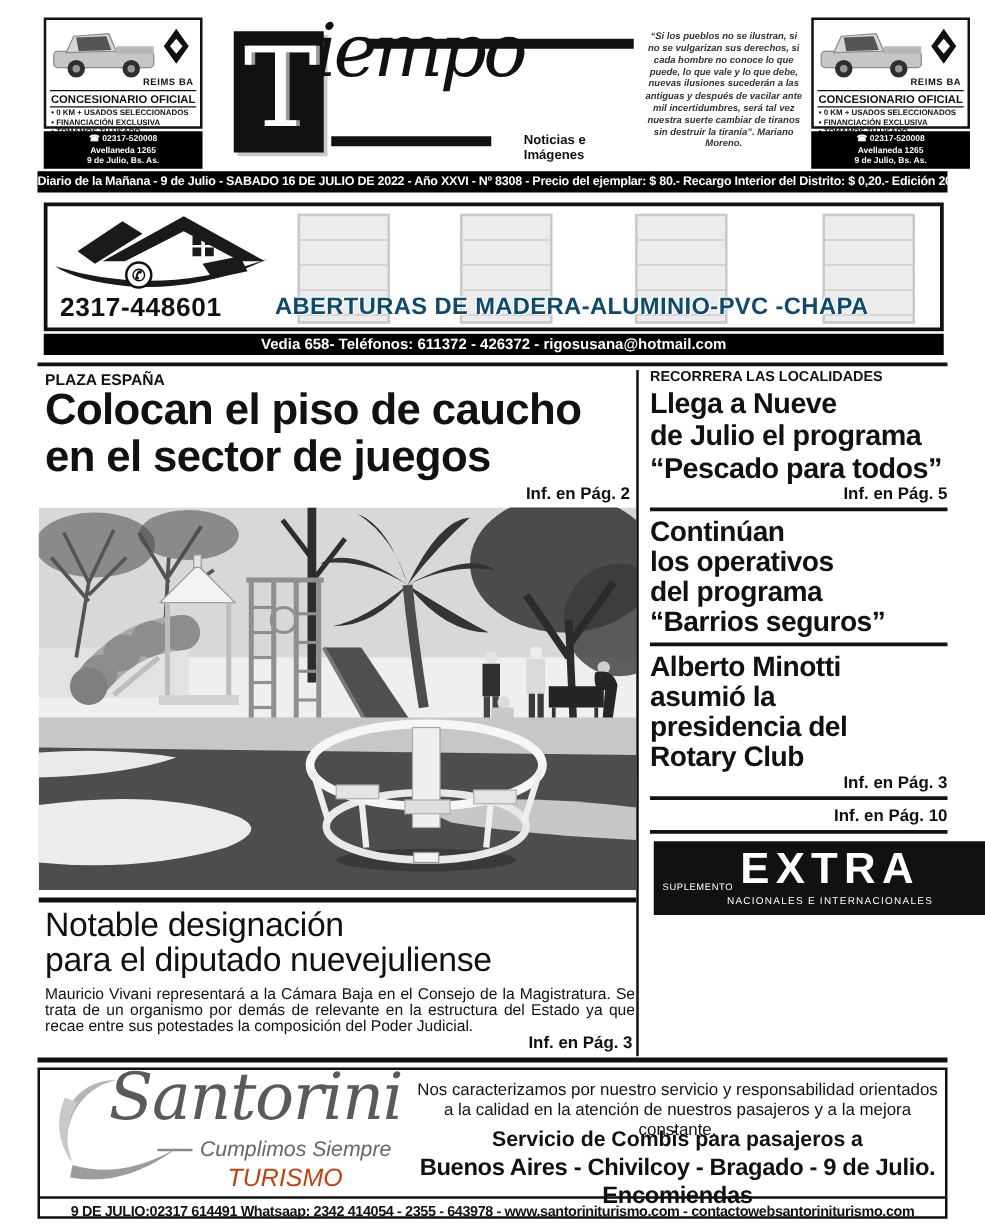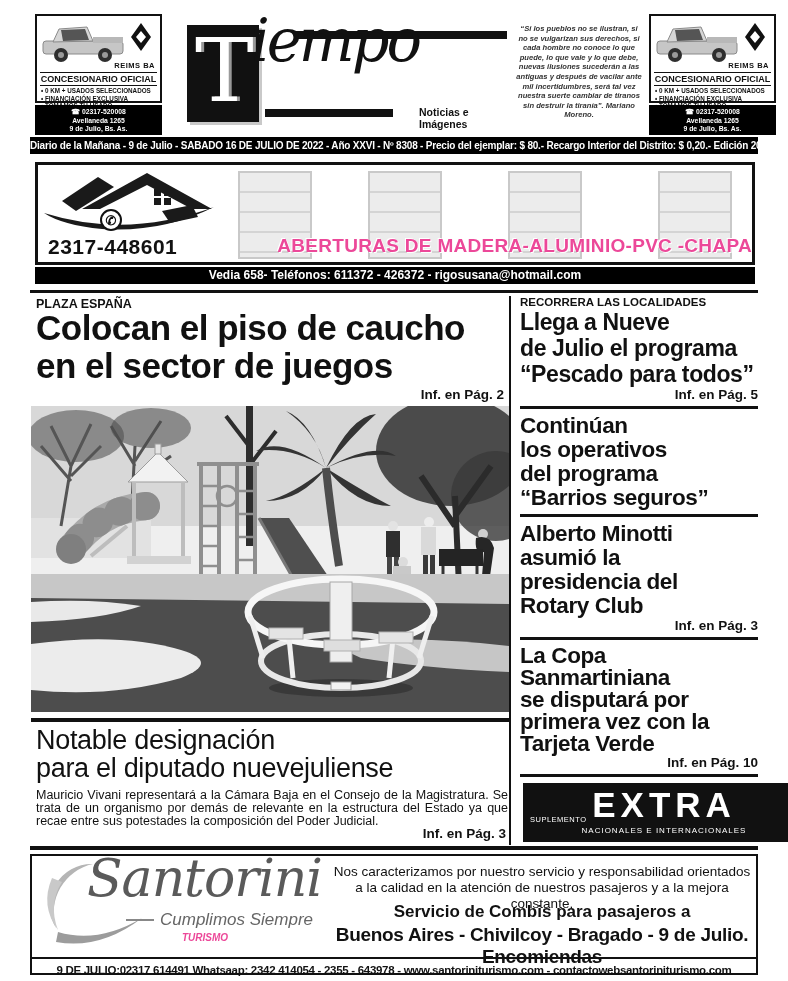--- a/index.html
+++ b/index.html
@@ -30,21 +30,21 @@
   
   .quote { position:absolute; left:516px; top:24px; width:126px; font-size:7.6px; font-style:italic; font-weight:bold; color:#333; text-align:center; line-height:9.6px; }
 
   
   .date-bar { position:absolute; left:30px; top:137px; width:728px; height:17px; background:#000; color:#fff; font-size:10px; font-weight:bold; text-align:center; line-height:17px; white-space:nowrap; letter-spacing:-.2px; }
 
   
   .carp-box { position:absolute; left:35px; top:162px; width:720px; height:103px; border:3px solid #111; background:#fff; overflow:hidden; }
   .carp-bg { position:absolute; top:6px; width:74px; height:88px; background:#ececec; border:2px solid #c9c9c9; background-image:repeating-linear-gradient(#ececec 0 18px, #d4d4d4 18px 20px); }
   .carp-title { position:absolute; left:182px; top:2px; width:532px; text-align:center; font-size:55px; font-weight:800; letter-spacing:-1px; color:#1c1c1c; text-shadow:2px 2px 0 #fff,-2px -2px 0 #fff,2px -2px 0 #fff,-2px 2px 0 #fff; }
-  .carp-sub { position:absolute; left:182px; top:70px; width:532px; text-align:right; font-size:19px; font-weight:bold; letter-spacing:.3px; color:#ec4899; text-shadow:1px 1px 0 #fff,-1px -1px 0 #fff; }
+  .carp-sub { position:absolute; left:182px; top:70px; width:532px; text-align:left; font-size:19px; font-weight:bold; letter-spacing:.3px; color:#0c4a6e; text-shadow:1px 1px 0 #fff,-1px -1px 0 #fff; }
   .carp-phone { position:absolute; left:10px; top:70px; font-size:21px; font-weight:800; letter-spacing:.5px; }
   .wa-icon { position:absolute; left:62px; top:44px; width:22px; height:22px; border:2px solid #111; border-radius:50%; text-align:center; font-size:13px; line-height:19px; font-weight:bold; background:#fff; }
   .carp-strip { position:absolute; left:35px; top:267px; width:720px; height:17px; background:#000; color:#fff; font-size:12px; font-weight:bold; text-align:center; line-height:17px; }
 
   .rule { position:absolute; background:#111; }
 
   
   .kicker { font-weight:bold; }
   .main-kicker { position:absolute; left:36px; top:297px; font-size:12.5px; }
   .main-headline { position:absolute; left:36px; top:309px; font-size:35px; font-weight:bold; line-height:38px; letter-spacing:-.5px; white-space:pre-line; }
@@ -67,21 +67,21 @@
   .extra-label { position:absolute; left:7px; top:32px; font-size:7.5px; letter-spacing:.5px; }
   .extra-title { position:absolute; left:0; right:0; top:2px; text-align:center; font-size:35px; font-weight:800; letter-spacing:5px; }
   .extra-sub { position:absolute; left:0; right:0; top:43px; text-align:center; font-size:8px; letter-spacing:1px; }
 
   
   .sant-box { position:absolute; left:30px; top:854px; width:728px; height:121px; border:2.5px solid #111; background:#fff; }
   .sant-logo { position:absolute; left:0; top:0; width:310px; height:92px; }
   .sant-name { position:absolute; left:55px; top:-8px; font-family:"DejaVu Serif", serif; font-style:italic; font-size:52px; color:#5a5a5a; letter-spacing:-1px; }
   .sant-slogan { position:absolute; left:128px; top:54px; font-style:italic; font-size:17px; color:#666; }
   .sant-slogan::before { content:""; position:absolute; left:-34px; top:9px; width:28px; height:2px; background:#888; }
-  .sant-turismo { position:absolute; left:150px; top:76px; font-style:italic; font-weight:bold; font-size:10px; color:#ec4899; }
+  .sant-turismo { position:absolute; left:150px; top:76px; font-style:italic; font-weight:normal; font-size:20px; color:#c2410c; }
   .sant-desc { position:absolute; left:300px; top:8px; width:420px; text-align:center; font-size:13.5px; line-height:16px; }
   .sant-service { position:absolute; left:300px; top:46px; width:420px; text-align:center; font-size:17px; font-weight:bold; }
   .sant-dest { position:absolute; left:285px; top:68px; width:450px; text-align:center; font-size:19px; font-weight:bold; letter-spacing:-.3px; }
   .sant-contact { position:absolute; left:0; right:0; bottom:0; height:16px; border-top:2px solid #111; font-size:11.5px; font-weight:bold; text-align:center; line-height:22px; letter-spacing:-.3px; white-space:nowrap; }
 </style>
 </head>
 <body>
 
 <div class="renault-ad" style="left:35px;">
   <div class="white">
@@ -323,25 +323,20 @@
 “Barrios seguros”</div>
   </div>
   <div class="story s3">
     <div class="hl">Alberto Minotti
 asumió la
 presidencia del
 Rotary Club</div>
     <div class="ref">Inf. en Pág. 3</div>
   </div>
   <div class="story s4">
-    <div class="hl">La Copa
-Sanmartiniana
-se disputará por
-primera vez con la
-Tarjeta Verde</div>
     <div class="ref">Inf. en Pág. 10</div>
   </div>
   <div class="extra-box">
     <div class="extra-label">SUPLEMENTO</div>
     <div class="extra-title">EXTRA</div>
     <div class="extra-sub">NACIONALES E INTERNACIONALES</div>
   </div>
 </div>
 
 <div class="rule" style="left:30px;top:846px;width:728px;height:4px;"></div>

